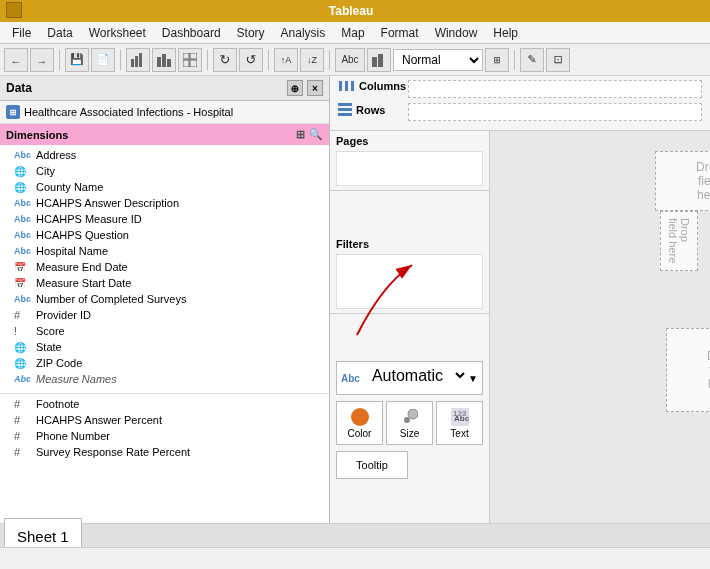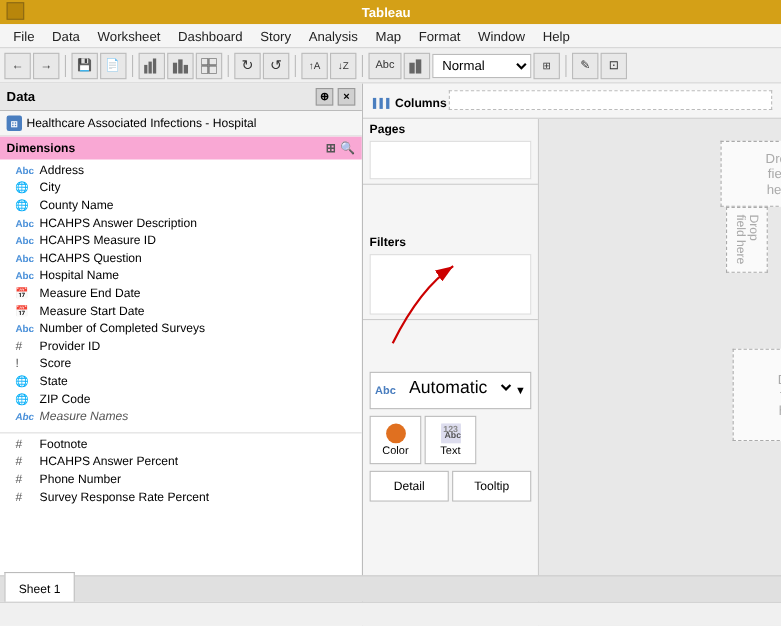--- a/index.html
+++ b/index.html
@@ -178,21 +178,21 @@
     }
 
     
     #col-row-area {
       background: #f5f5f5;
       border-bottom: 1px solid #ccc;
       padding: 4px 8px;
     }
     .shelf-row {
       display: flex;
-      align-items: flex-end;
+      align-items: flex-start;
       margin-bottom: 3px;
       height: 20px;
     }
     .shelf-label {
       display: flex;
       align-items: center;
       gap: 4px;
       font-size: 11px;
       font-weight: bold;
       min-width: 70px;
@@ -400,21 +400,21 @@
       border-top: 1px solid #ccc;
       display: flex;
       align-items: center;
       padding: 0 4px;
     }
     .tab-item {
       padding: 9px 12px;
       background: white;
       border: 1px solid #bbb;
       border-bottom: none;
-      font-size: 11px;
+      font-size: 15px;
       cursor: pointer;
       margin-right: 2px;
     }
   </style>
 </head>
 <body>
 
 <div id="title-bar">
   <div class="title-icon"></div>
   <span>Tableau</span>
@@ -604,20 +604,33 @@
         <div class="shelf-label">
           <div class="shelf-icon">
             <div class="shelf-bar"></div>
             <div class="shelf-bar"></div>
             <div class="shelf-bar"></div>
           </div>
           <span>Columns</span>
         </div>
         <div class="shelf-drop"></div>
       </div>
+      <div class="shelf-row">
+        <div class="shelf-label">
+          <div class="shelf-icon">
+            <svg width="14" height="14">
+                <rect x="0" y="0" width="14" height="3" fill="#4a7ebf"></rect>
+                <rect x="0" y="5" width="14" height="3" fill="#4a7ebf"></rect>
+                <rect x="0" y="10" width="14" height="3" fill="#4a7ebf"></rect>
+              </svg>
+          </div>
+          <span>Rows</span>
+        </div>
+        <div class="shelf-drop"></div>
+      </div>
     </div>
 
     <div id="canvas-area">
 
       <div id="right-panel">
         <div class="right-section">
           <div class="right-section-title">Pages</div>
           <div class="right-section-content" style="height:35px;"></div>
         </div>
 
@@ -641,39 +654,45 @@
             <span style="font-size:10px; color:#4a7ebf; font-weight:bold; margin-right:4px;">Abc</span>
             <select class="marks-dropdown" style="border:none; flex:1; font-size:16px; background:transparent;">
               <option>Automatic</option>
             </select>
             <span style="font-size:10px;">▼</span>
           </div>
           <div class="marks-buttons">
             <div class="mark-btn">
               <div class="icon-circle"></div>
               <span>Color</span>
+            </div>
+            <div class="mark-btn">
+              <div class="icon-size">
+                <svg width="16" height="16" viewBox="0 0 16 16">
+                  <circle cx="5" cy="11" r="3" fill="#888"></circle>
+                  <circle cx="11" cy="5" r="5" fill="#bbb" stroke="#888" stroke-width="1"></circle>
+                </svg>
+              </div>
+              <span>Size</span>
             </div>
             <div class="mark-btn">
               <div class="icon-text">
                 <svg width="18" height="18" viewBox="0 0 18 18">
                   <rect x="0" y="0" width="18" height="18" fill="#dde" rx="2"></rect>
                   <text x="3" y="13" font-size="11" fill="#555" font-weight="bold">
                     <tspan font-size="8">Abc</tspan>
                   </text>
                   <text x="2" y="8" font-size="8" fill="#888">123</text>
                 </svg>
               </div>
               <span>Text</span>
             </div>
           </div>
           <div class="marks-row-buttons">
             <div class="mark-row-btn">
-              <span>Detail</span>
-            </div>
-            <div class="mark-row-btn">
               <span>Tooltip</span>
             </div>
           </div>
         </div>
       </div>
 
       <div id="drop-area">
         <div class="drop-zone-outer">
 
           <div style="position:absolute; top:20px; left: 165px; right: 10px;">

